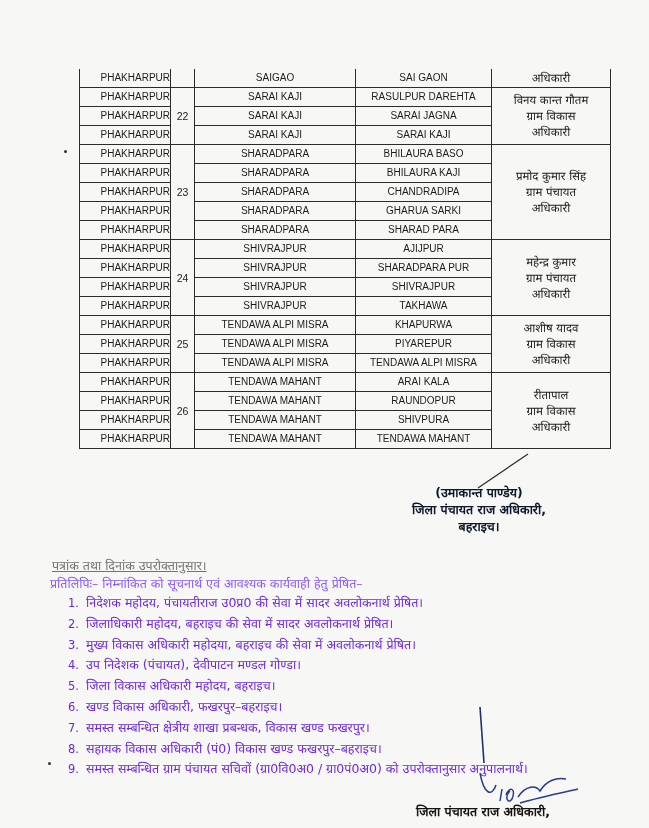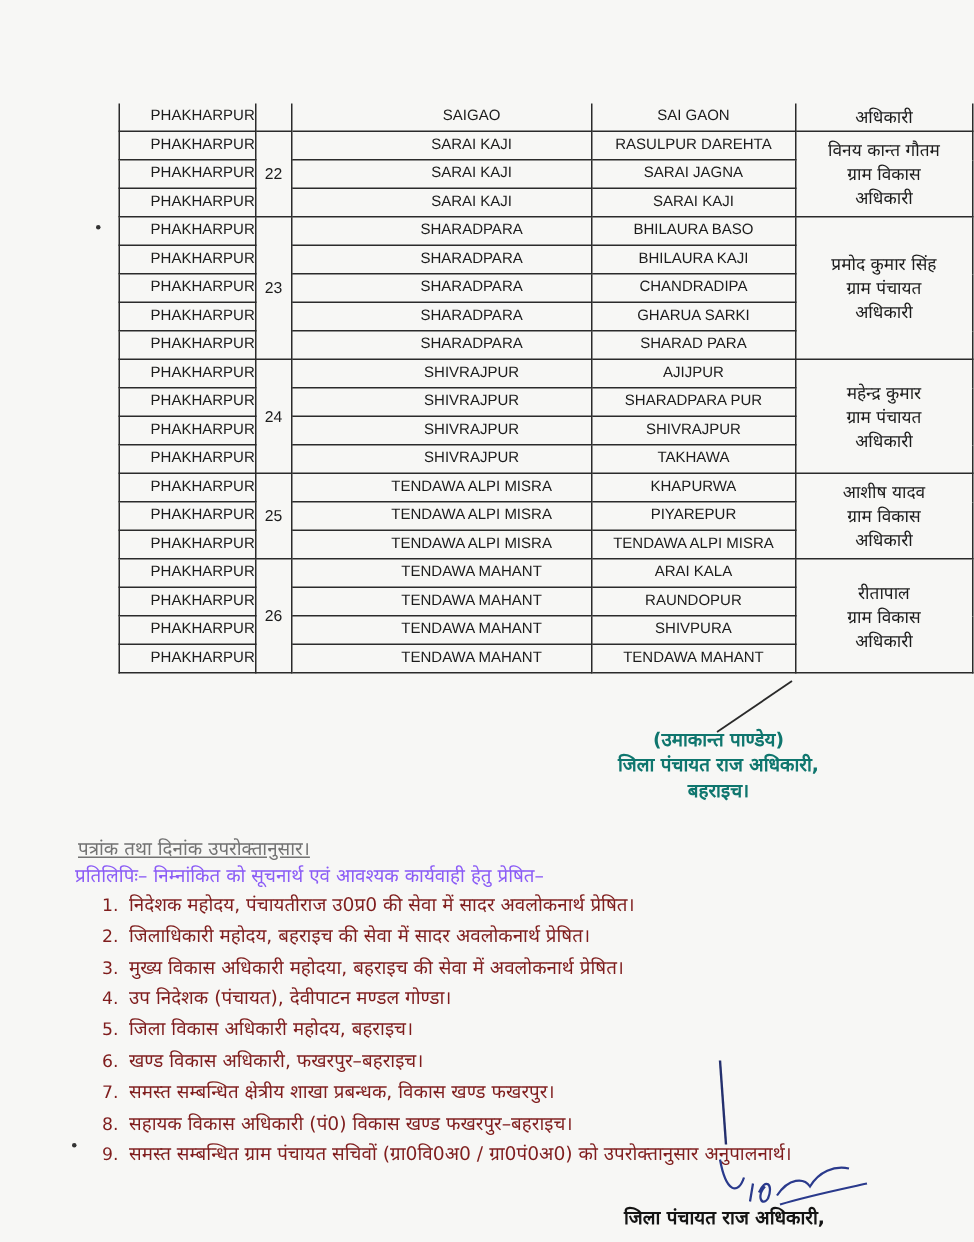--- a/index.html
+++ b/index.html
@@ -25,55 +25,55 @@
     padding: 0;
     height: 18px;
     text-align: center;
     vertical-align: middle;
     line-height: 12px;
     color: #1c1c1c;
   }
   .tbl tr:first-child td { border-top: none; }
   .tbl td.block { width: 90px; text-align: right; }
   .tbl td.num { width: 23px; font-size: 10.5px; }
-  .tbl td.gp { width: 160px; padding-left: 40px; }
+  .tbl td.gp { width: 160px; }
   .tbl td.village { width: 135px; }
   .tbl td.officer {
     width: 118px;
     font-family: "DejaVu Sans", sans-serif;
     font-size: 11.5px;
     line-height: 16px;
     margin-top: 48px;
   }
   .tbl td.officer div { display: block; }
 
   .dot { position: absolute; width: 3px; height: 3px; border-radius: 50%; background: #333; }
 
   
   .sign-block {
     position: absolute; left: 412px; top: 484px;
     text-align: center;
     font-size: 12.5px; font-weight: bold; line-height: 17px;
-    color: #0f766e;
+    color: #0f172a;
   }
   .sign-line { position: absolute; left: 470px; top: 452px; width: 60px; height: 40px; }
 
   
   .ref-line {
     position: absolute; left: 52px; top: 557px;
     font-size: 12.5px; color: #737373; text-decoration: underline;
   }
   .copy-intro {
     position: absolute; left: 50px; top: 575px;
     font-size: 12.5px; color: #8b5cf6;
   }
   .copy-list {
     position: absolute; left: 68px; top: 593px;
     margin: 0; padding: 0; list-style: none;
-    font-size: 12.5px; line-height: 19.8px; color: #7f1d1d;
+    font-size: 12.5px; line-height: 19.8px; color: #6d28d9;
   }
   .copy-list li { white-space: nowrap; }
   .copy-list .n { display: inline-block; width: 18px; font-size: 11.5px; }
 
   .footer-sign {
     position: absolute; left: 416px; top: 803px;
     font-size: 12.5px; font-weight: bold; color: #141414;
   }
   .scribble { position: absolute; left: 470px; top: 705px; width: 110px; height: 110px; }
 </style>

